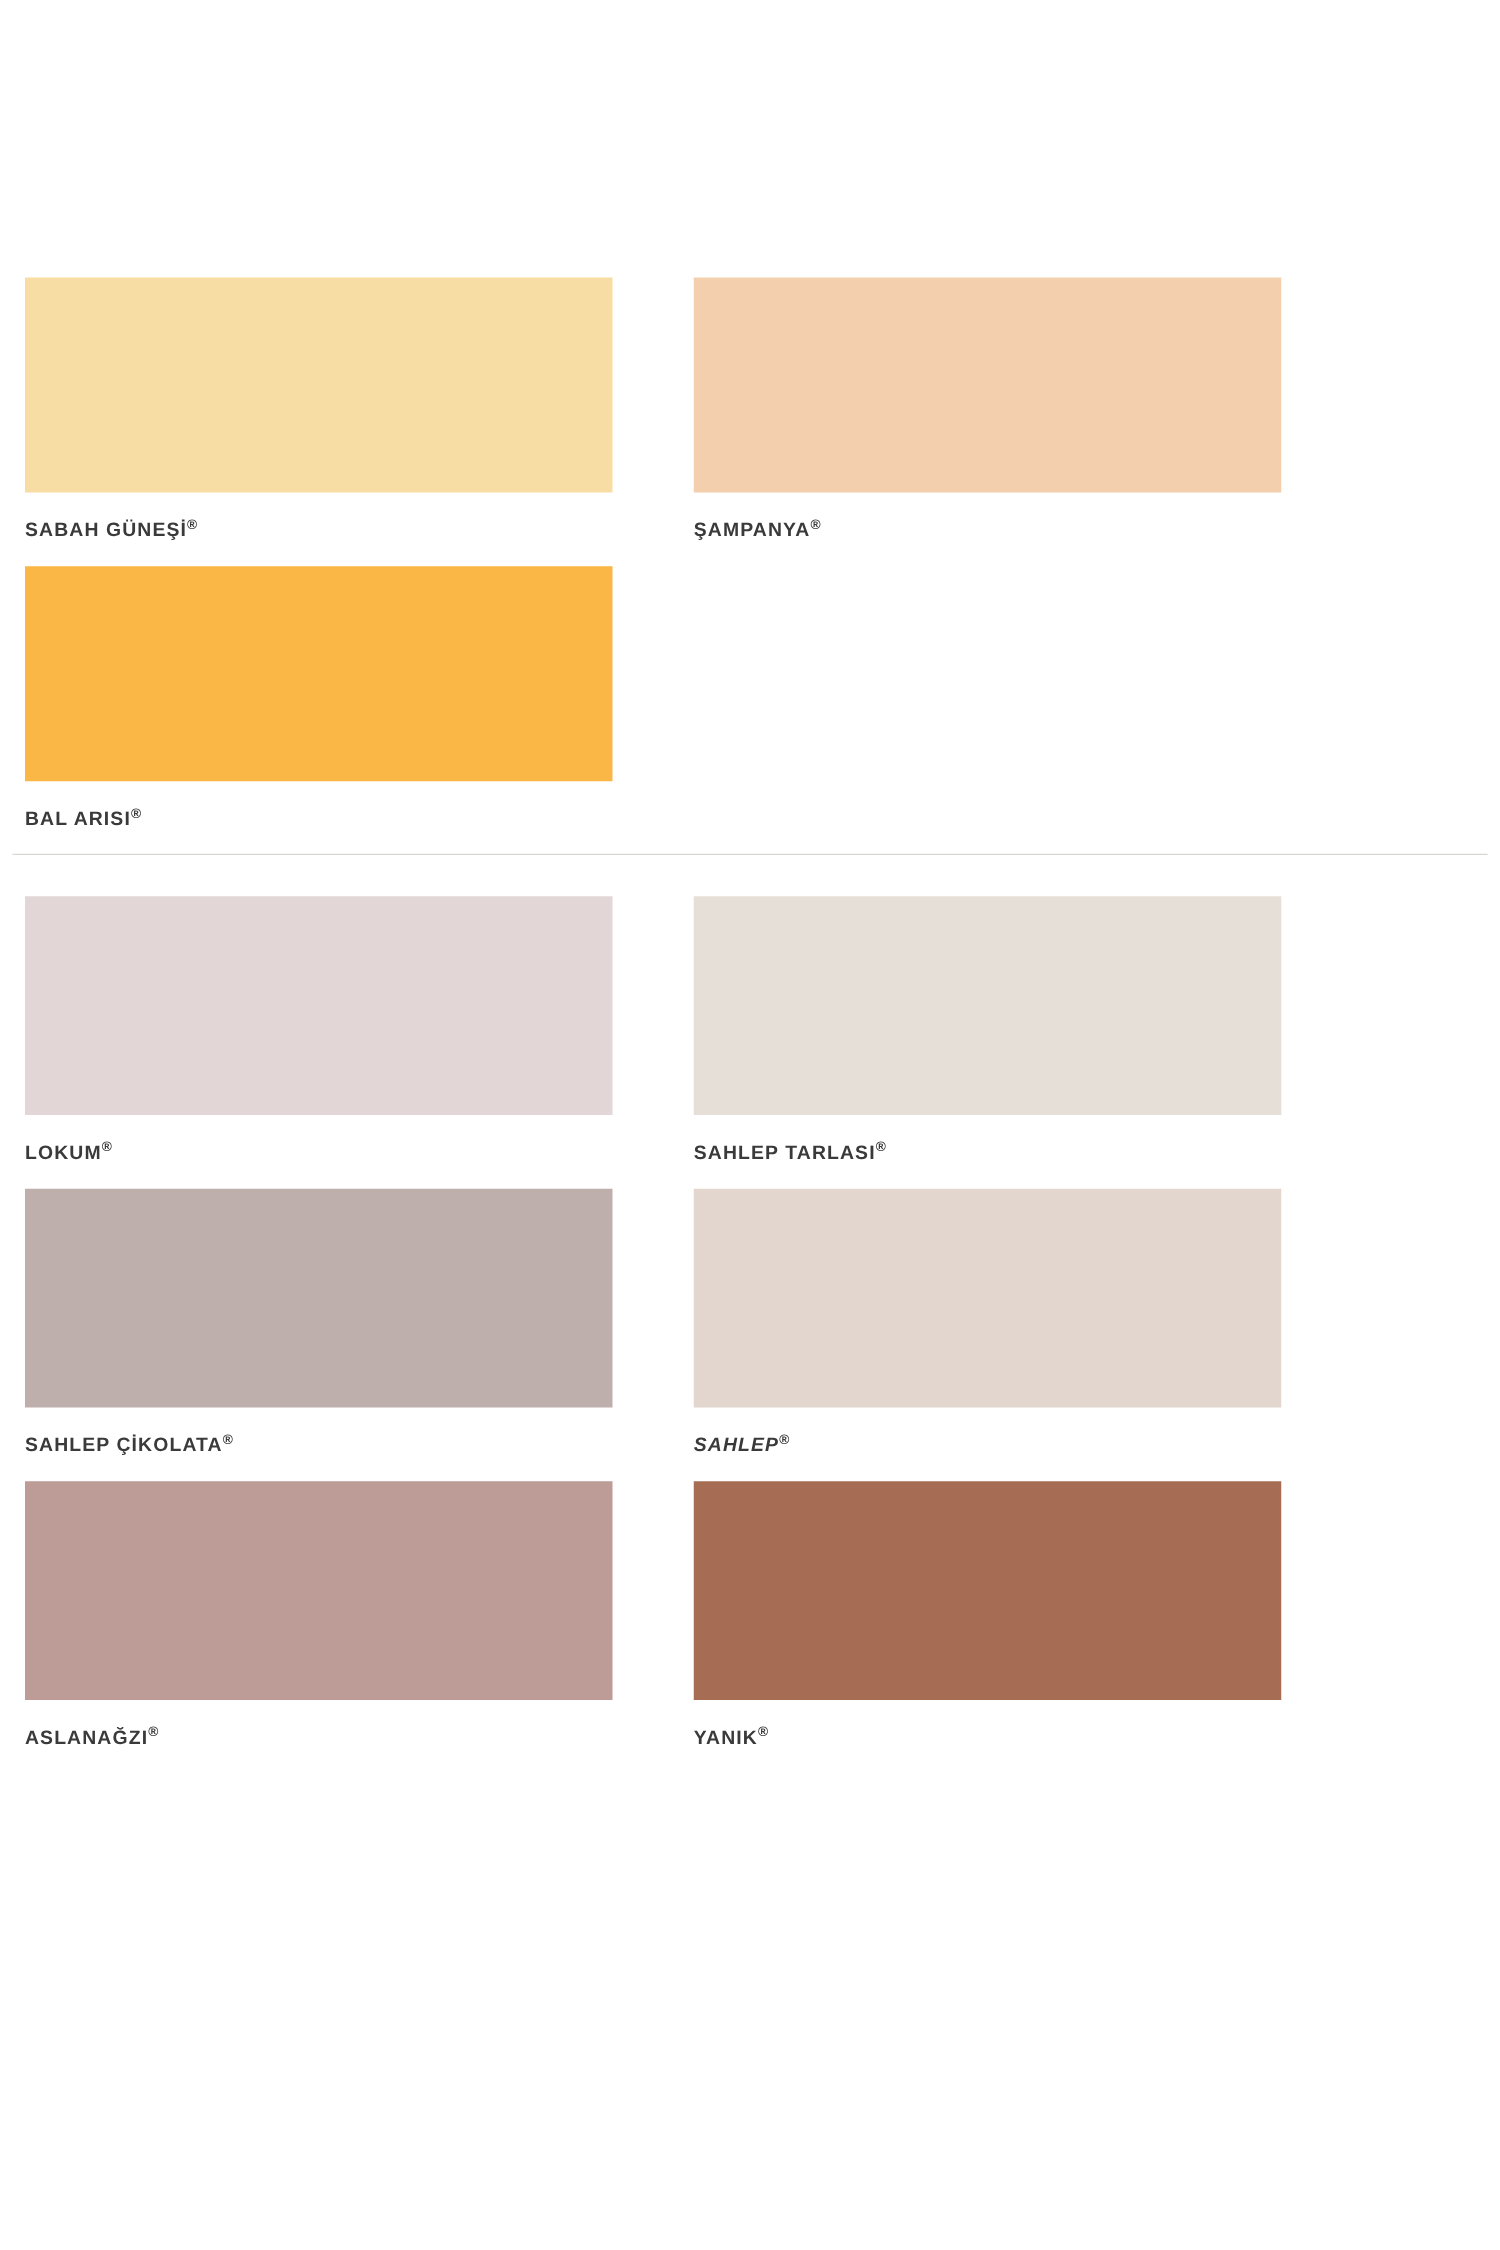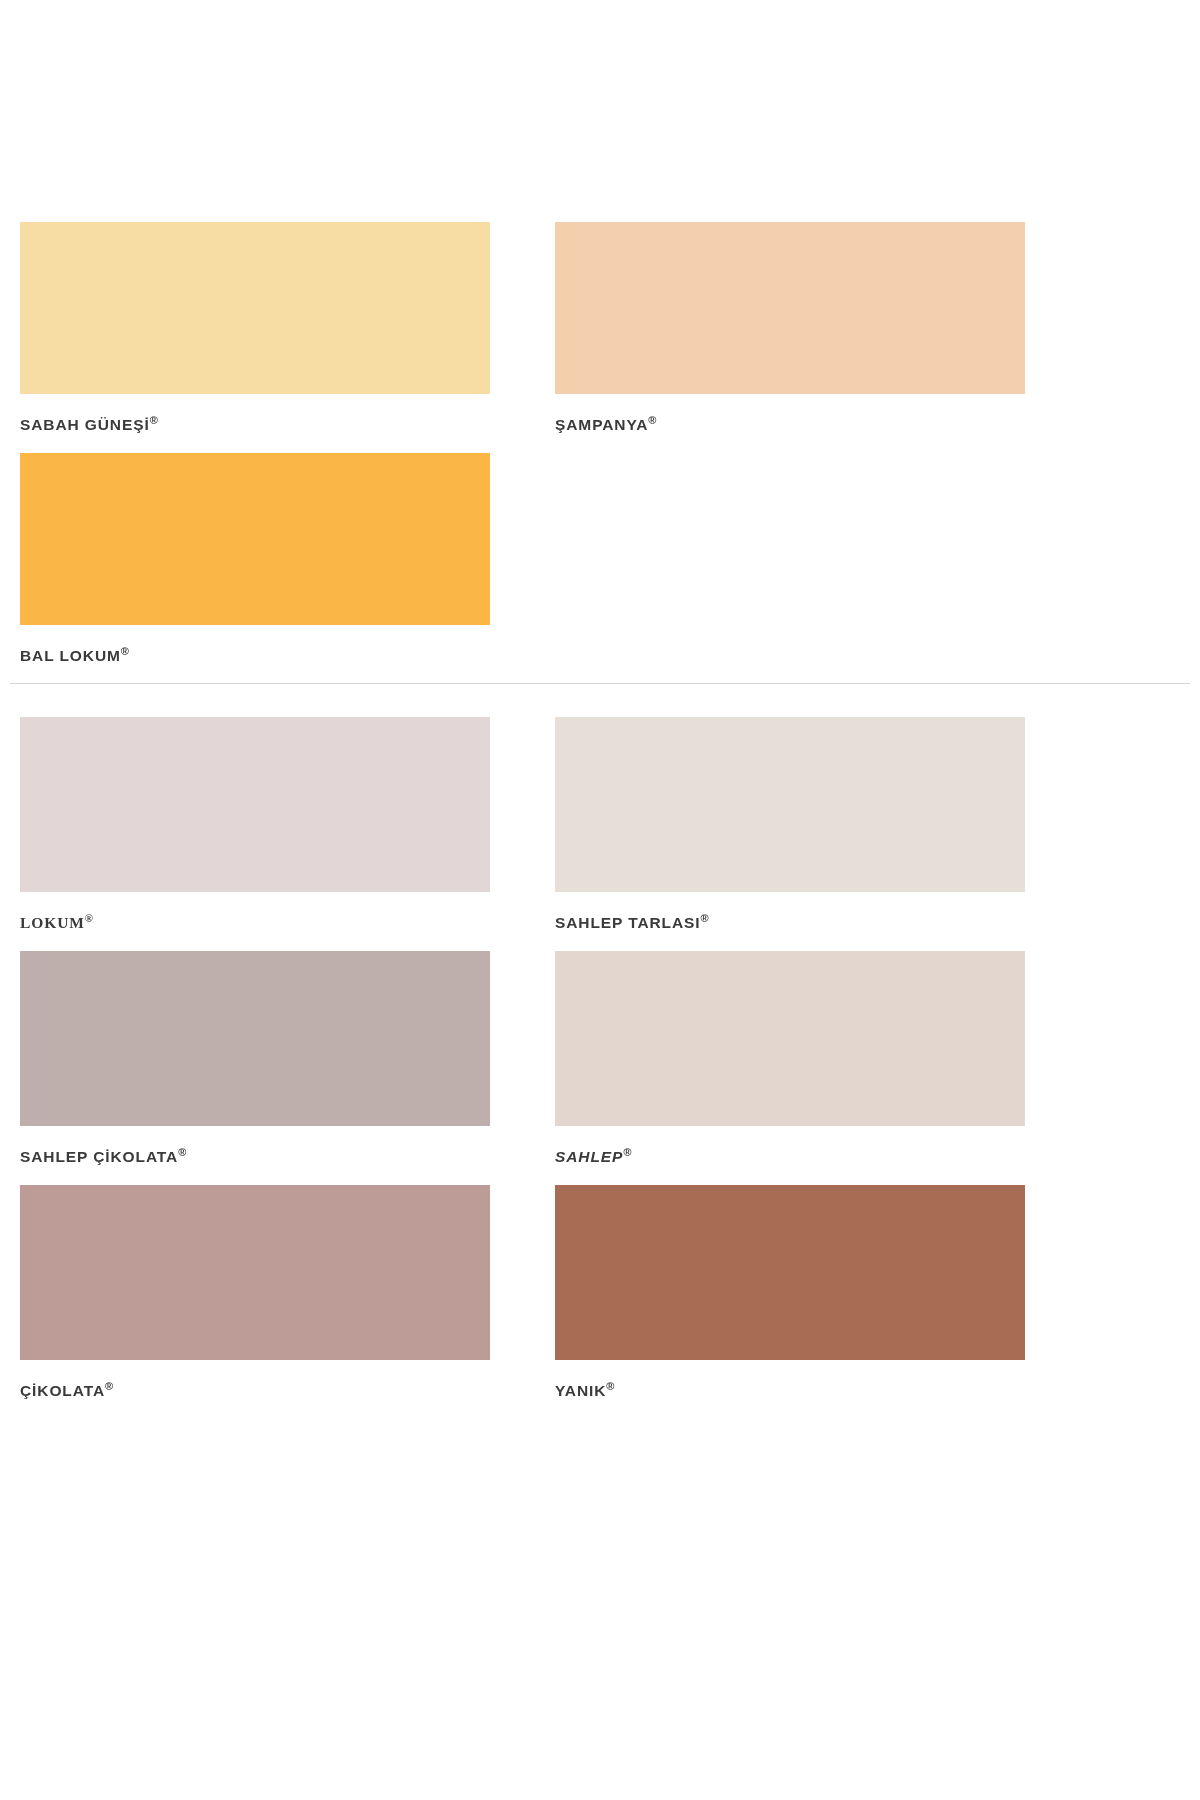--- a/index.html
+++ b/index.html
@@ -102,34 +102,34 @@
       </div>
       <div class="swatch-cell">
         <span class="swatch-chip" style="background: rgb(243, 207, 174);"></span>
         <span class="swatch-label" style="color: rgb(58, 58, 58);"><span>ŞAMPANYA</span><span class="reg">®</span></span>
       </div>
     </div>
 
     <div class="swatch-row row-top">
       <div class="swatch-cell">
         <span class="swatch-chip" style="background: rgb(251, 183, 69);"></span>
-        <span class="swatch-label" style="color: rgb(58, 58, 58);"><span>BAL LOKUM</span><span class="reg">®</span></span>
+        <span class="swatch-label" style="color: rgb(58, 58, 58);"><span>BAL ARISI</span><span class="reg">®</span></span>
       </div>
     </div>
 
   </div>
 
   <div class="section-divider" style="background: rgb(216, 213, 210);"></div>
 
   <div class="palette-section" id="section-bottom">
 
     <div class="swatch-row row-bottom">
       <div class="swatch-cell">
         <span class="swatch-chip" style="background: rgb(226, 215, 214);"></span>
-        <span class="swatch-label" style="color: rgb(58, 58, 58); font-family: Liberation Serif, serif;"><span>LOKUM</span><span class="reg">®</span></span>
+        <span class="swatch-label" style="color: rgb(58, 58, 58);"><span>LOKUM</span><span class="reg">®</span></span>
       </div>
       <div class="swatch-cell">
         <span class="swatch-chip" style="background: rgb(230, 223, 216);"></span>
         <span class="swatch-label" style="color: rgb(58, 58, 58);"><span>SAHLEP TARLASI</span><span class="reg">®</span></span>
       </div>
     </div>
 
     <div class="swatch-row row-bottom">
       <div class="swatch-cell">
         <span class="swatch-chip" style="background: rgb(191, 175, 172);"></span>
@@ -137,21 +137,21 @@
       </div>
       <div class="swatch-cell">
         <span class="swatch-chip" style="background: rgb(226, 214, 206);"></span>
         <span class="swatch-label" style="color: rgb(58, 58, 58); font-style: italic;"><span>SAHLEP</span><span class="reg">®</span></span>
       </div>
     </div>
 
     <div class="swatch-row row-bottom">
       <div class="swatch-cell">
         <span class="swatch-chip" style="background: rgb(189, 155, 150);"></span>
-        <span class="swatch-label" style="color: rgb(58, 58, 58);"><span>ÇİKOLATA</span><span class="reg">®</span></span>
+        <span class="swatch-label" style="color: rgb(58, 58, 58);"><span>ASLANAĞZI</span><span class="reg">®</span></span>
       </div>
       <div class="swatch-cell">
         <span class="swatch-chip" style="background: rgb(166, 109, 84);"></span>
         <span class="swatch-label" style="color: rgb(58, 58, 58);"><span>YANIK</span><span class="reg">®</span></span>
       </div>
     </div>
 
   </div>
 
 </div>

